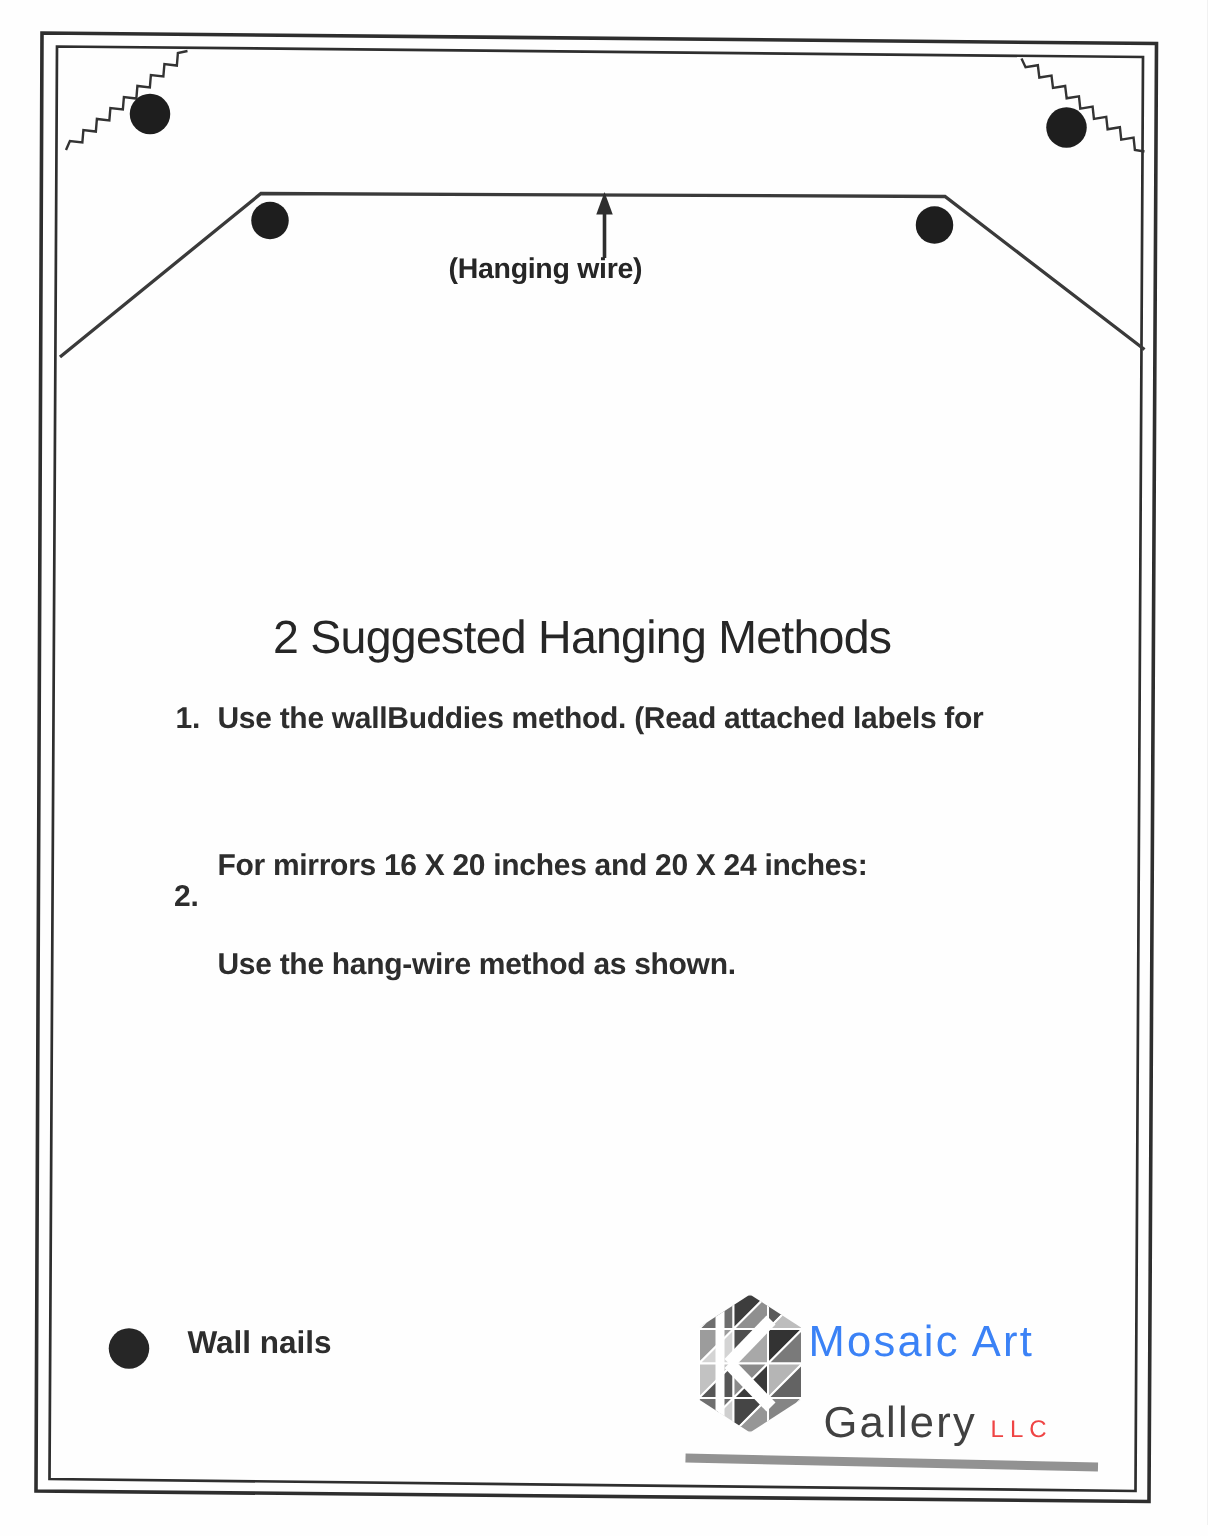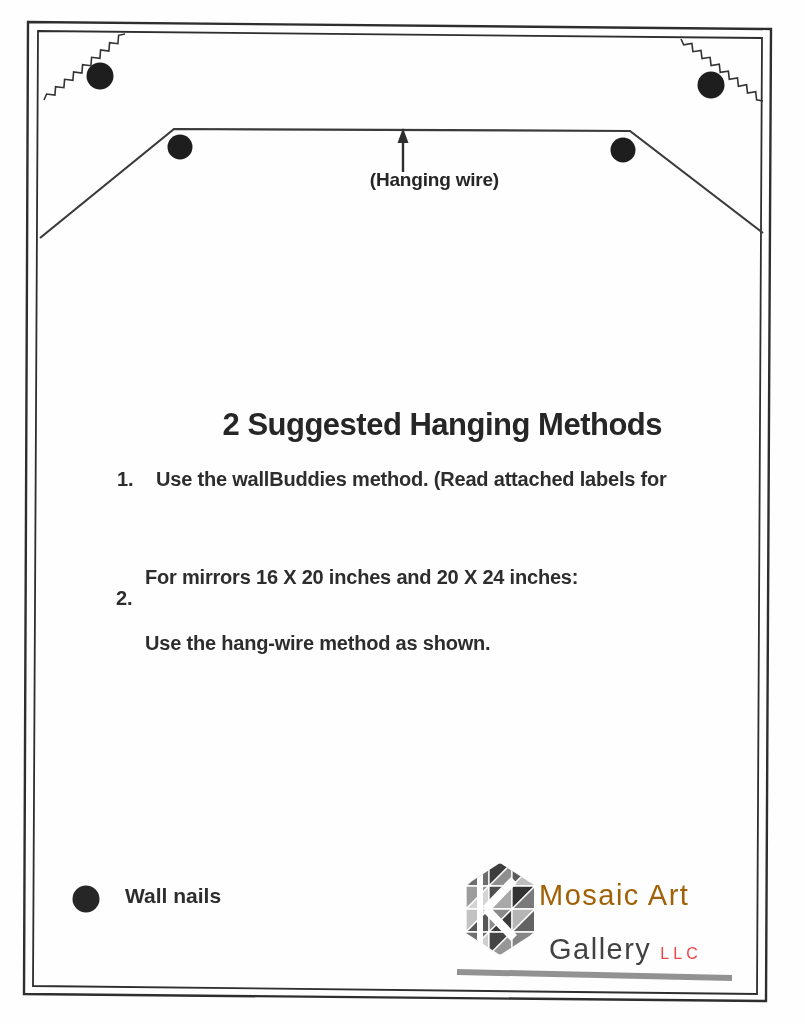--- a/index.html
+++ b/index.html
@@ -7,38 +7,38 @@
     position:relative;
     width:805px;height:1024px;
     background:#fefefe;
     overflow:hidden;
     font-family:"Liberation Sans", sans-serif;
     color:#2b2b2b;
   }
   .art{position:absolute;left:0;top:0;width:805px;height:1024px;}
   .txt{position:absolute;white-space:nowrap;}
   .hanging-label{
-    left:299px;top:169px;width:200px;text-align:right;
+    left:299px;top:169px;width:200px;text-align:left;
     font-size:19px;font-weight:600;color:#262626;letter-spacing:-0.2px;
   }
   .title{
-    left:182px;top:407px;width:480px;text-align:right;
-    font-size:31px;font-weight:700;color:#262626;letter-spacing:-0.5px;
+    left:182px;top:407px;width:480px;text-align:left;
+    font-size:31px;font-weight:400;color:#262626;letter-spacing:-0.5px;
   }
   .body-line{font-size:20px;font-weight:700;color:#2d2d2d;letter-spacing:-0.2px;}
   .num1{left:117px;top:468px;}
-  .i1l1{left:156px;top:468px;}
+  .i1l1{left:145px;top:468px;}
   .i1l2{left:145px;top:504px;}
   .num2{left:116px;top:587px;}
   .i2l1{left:145px;top:566px;}
   .i2l2{left:145px;top:632px;}
   .note{left:116px;top:726px;}
   .legend-label{left:105px;top:884px;font-size:21px;font-weight:700;color:#2d2d2d;margin-left:20px;}
   .logo-line1{
-    left:539px;top:879px;font-size:29px;font-weight:400;color:#a16207;
+    left:539px;top:879px;font-size:29px;font-weight:400;color:#3b82f6;
     letter-spacing:1.5px;
   }
   .logo-line2{
     left:549px;top:912px;font-size:29px;font-weight:400;color:#414141;
     letter-spacing:1.5px;display:flex;align-items:baseline;justify-content:flex-end;
   }
   .logo-suffix{font-size:16px;margin-left:9px;letter-spacing:4px;font-weight:400;color:#ef4444;margin-top:33px;}
 </style>
 </head>
 <body>

